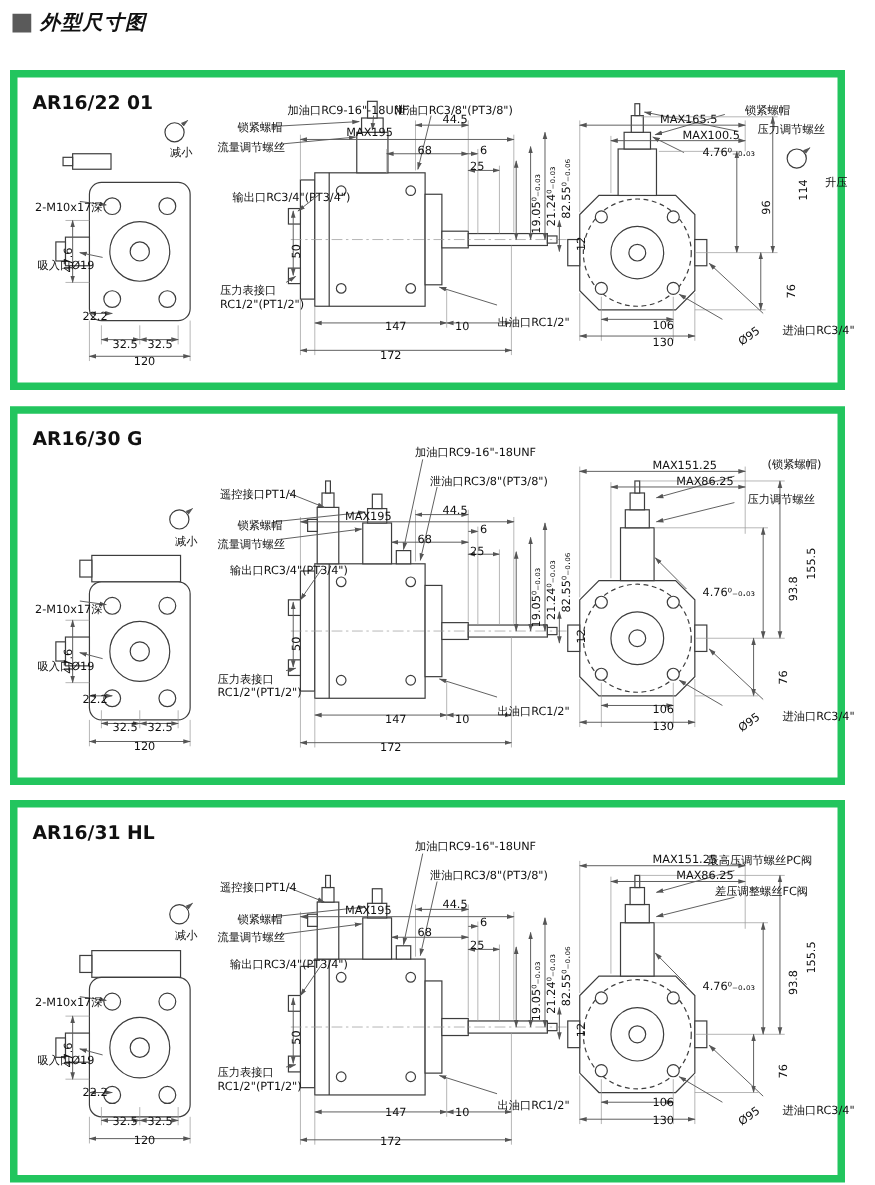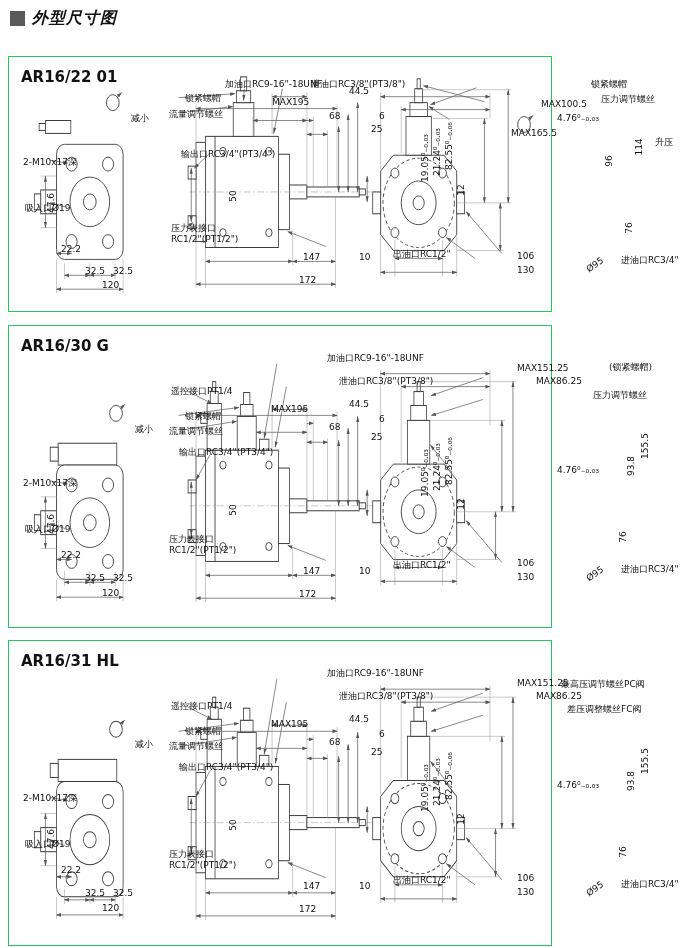--- a/index.html
+++ b/index.html
@@ -2,21 +2,21 @@
 <html><head>
 <meta charset="utf-8">
 <style>
   * { margin:0; padding:0; box-sizing:border-box; }
   html,body { background:#ffffff; }
   body { font-family:"DejaVu Sans","Liberation Sans",sans-serif; color:#111; }
   .page { position:relative; width:700px; height:948px; background:#fff; overflow:hidden; }
   .header { position:absolute; left:10px; top:8px; display:flex; align-items:center; gap:7px;font-style:italic; }
   .header .sq { width:15px; height:15px; background:#5a5a5a; }
   .header .title { font-size:16px; font-weight:bold; letter-spacing:1px; }
-  .panel { position:absolute; left:8px; width:544px; border:1px solid #22c55e; background:#fff; }
+  .panel { position:absolute; left:8px; width:668px; border:6px solid #22c55e; background:#fff; }
   .p1 { top:56px;  height:256px; }
   .p2 { top:325px; height:303px; }
   .p3 { top:640px; height:306px; }
   .ptitle { position:absolute; left:12px; top:11px; font-size:15px; font-weight:bold; z-index:3; }
   svg.drawing { position:absolute; left:0; top:0; width:100%; height:100%; z-index:1; }
   .labels { position:absolute; left:0; top:0; right:0; bottom:0; z-index:2; }
   .dim-label { position:absolute; font-size:9px; line-height:1.2; white-space:pre; color:#101010; }
   .dim-label.rot { transform-origin:center center; }
   
   .part rect, .part circle, .part polygon { fill:#fff; stroke:#3d3d3d; stroke-width:1; }
@@ -195,21 +195,21 @@
         <span class="dim-label" style="left: 162px; top: 166px;">压力表接口
 RC1/2"(PT1/2")</span>
         <span class="dim-label" style="left: 294px; top: 195px;">147</span>
         <span class="dim-label" style="left: 350px; top: 195px;">10</span>
         <span class="dim-label" style="left: 290px; top: 218px;">172</span>
         <span class="dim-label" style="left: 384px; top: 192px;">出油口RC1/2"</span>
         <span class="dim-label rot" style="left: 416px; top: 101px; transform: translate(-50%, -50%) rotate(-90deg);">19.05⁰₋₀.₀₃</span>
         <span class="dim-label rot" style="left: 428px; top: 95px; transform: translate(-50%, -50%) rotate(-90deg);">21.24⁰₋₀.₀₃</span>
         <span class="dim-label rot" style="left: 440px; top: 89px; transform: translate(-50%, -50%) rotate(-90deg);">82.55⁰₋₀.₀₆</span>
         <span class="dim-label rot" style="left: 452px; top: 133px; transform: translate(-50%, -50%) rotate(-90deg);">12</span>
-        <span class="dim-label" style="left: 502px; top: 29px; margin-top: 42px;">MAX165.5</span>
+        <span class="dim-label" style="left: 514px; top: 29px;">MAX165.5</span>
         <span class="dim-label" style="left: 532px; top: 42px;">MAX100.5</span>
         <span class="dim-label" style="left: 548px; top: 56px;">4.76⁰₋₀.₀₃</span>
         <span class="dim-label" style="left: 582px; top: 22px;">锁紧螺帽</span>
         <span class="dim-label" style="left: 592px; top: 37px;">压力调节螺丝</span>
         <span class="dim-label" style="left: 646px; top: 80px;">升压</span>
         <span class="dim-label rot" style="left: 600px; top: 104px; transform: translate(-50%, -50%) rotate(-90deg);">96</span>
         <span class="dim-label rot" style="left: 630px; top: 90px; transform: translate(-50%, -50%) rotate(-90deg);">114</span>
         <span class="dim-label rot" style="left: 620px; top: 171px; transform: translate(-50%, -50%) rotate(-90deg);">76</span>
         <span class="dim-label" style="left: 508px; top: 194px;">106</span>
         <span class="dim-label" style="left: 508px; top: 208px;">130</span>

